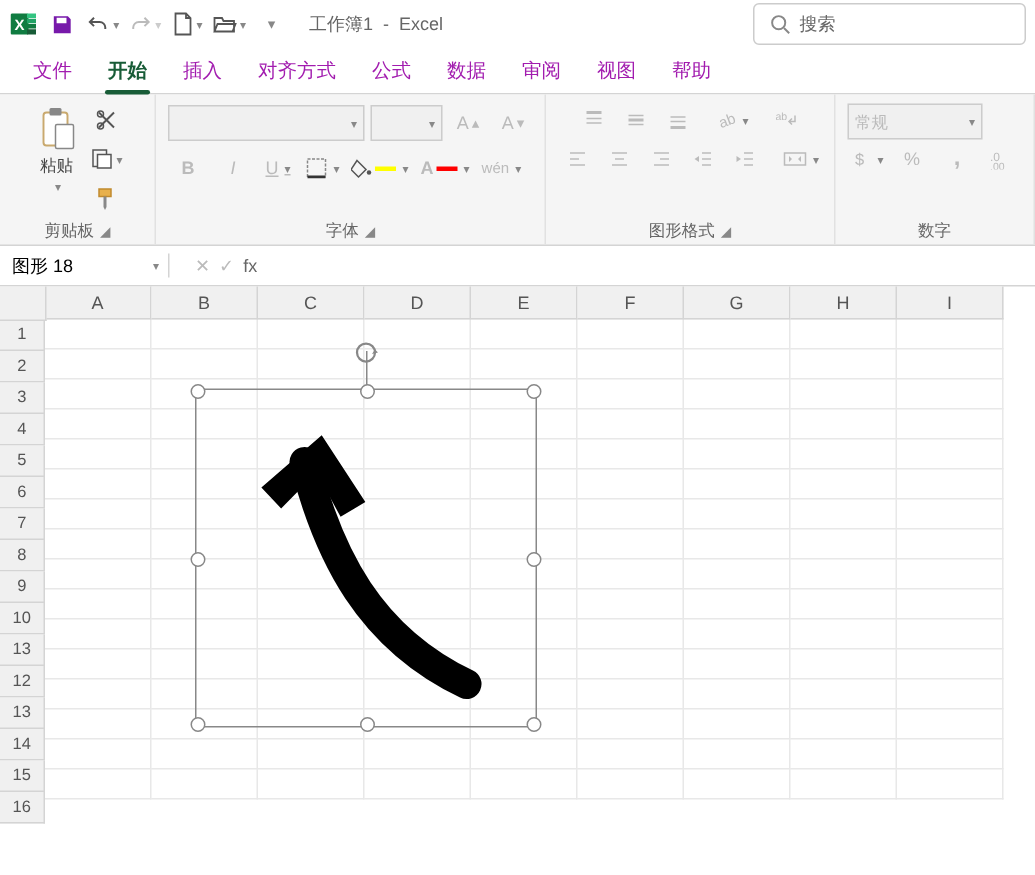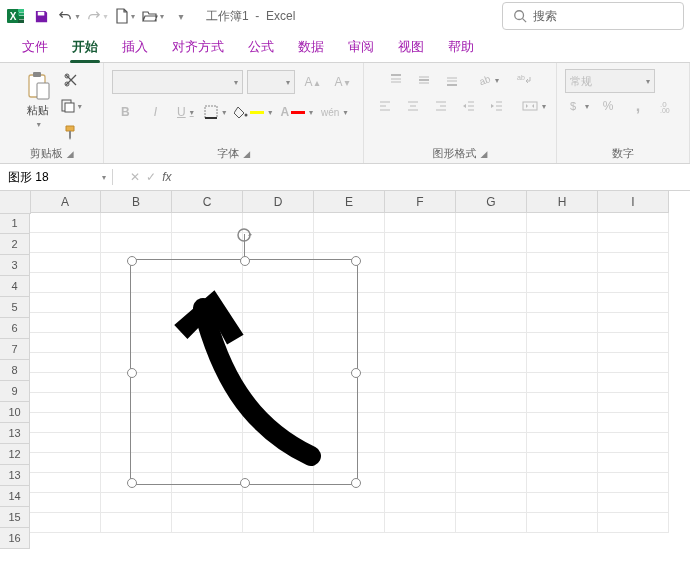--- a/index.html
+++ b/index.html
@@ -343,21 +343,21 @@
 
 <div class="namebox-bar">
   <div class="namebox">
     <input value="图形 18" style="">
     <span class="caret">▾</span>
   </div>
   <div style="width:10px;border-right:1px solid #d4d4d4"></div>
   <div class="fx-area">
     <span class="fx-btn">✕</span>
     <span class="fx-btn">✓</span>
-    <span class="fx-btn" style="font-style:italic;color:#666">fx</span>
+    <span class="fx-btn" style="color:#666">fx</span>
     <input class="formula-input" value="" style="">
   </div>
 </div>
 
 <div class="sheet">
   <div class="corner"></div>
   <div class="colheads" id="colheads">
       <div class="colhead">A</div>
       <div class="colhead">B</div>
       <div class="colhead">C</div>

